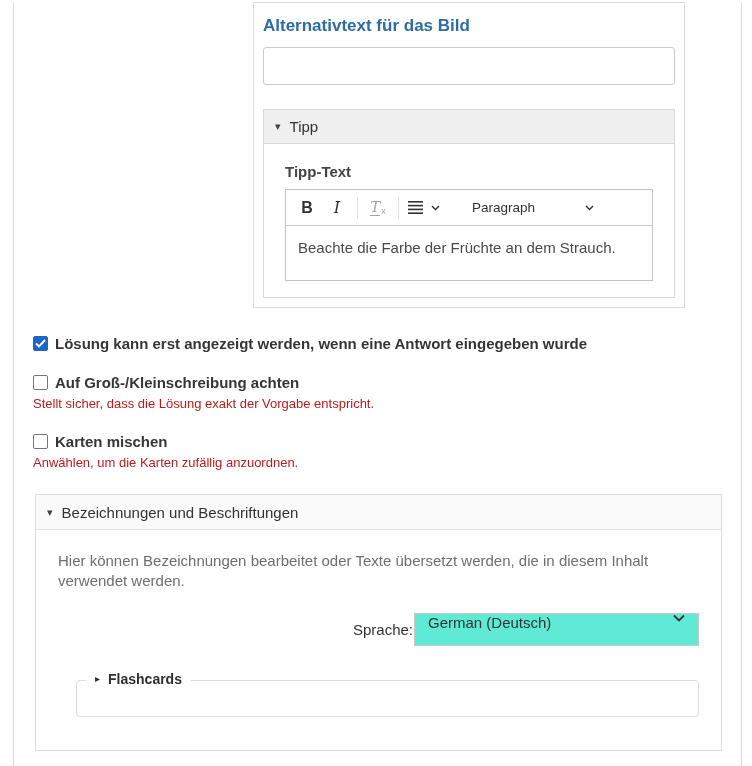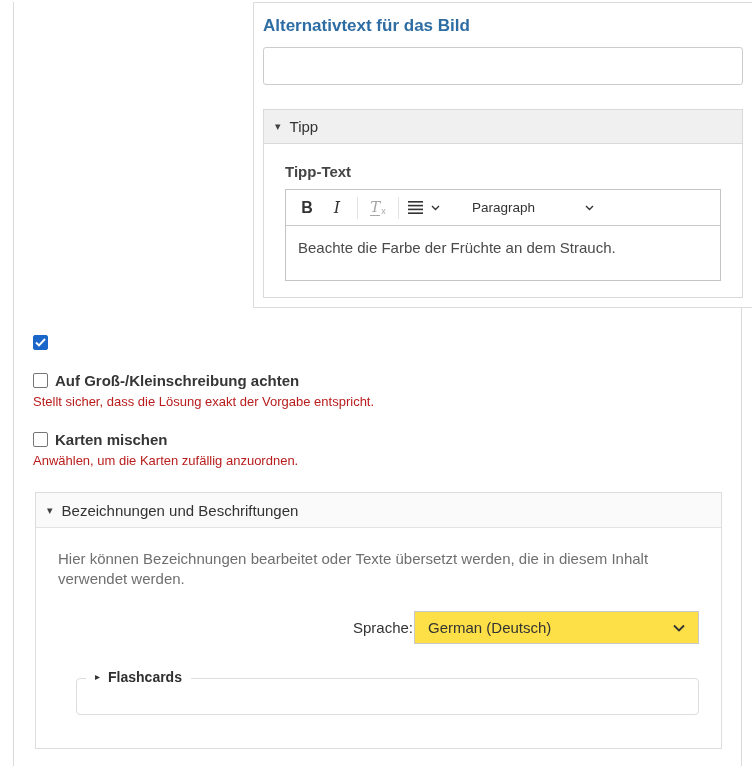--- a/index.html
+++ b/index.html
@@ -14,21 +14,21 @@
     width: 729px;
     min-height: 766px;
     border-left: 1px solid #dadada;
     border-right: 1px solid #dadada;
     padding-bottom: 6px;
   }
 
   
   .image-group {
     margin: 2px 0 0 239px;
-    width: 500px;
+    width: 432px;
     border: 1px solid #dcdcdc;
     padding: 9px;
     background: #fff;
   }
   .alt-heading {
     font-size: 17px;
     font-weight: 700;
     color: #2e6da4;
     margin: 3px 0 10px 0;
     line-height: 1.3;
@@ -151,22 +151,22 @@
     margin-top: 22px;
     display: flex;
     align-items: center;
     justify-content: flex-end;
     gap: 1px;
   }
   .lang-label { font-size: 15px; color: #333; }
   .select-box {
     width: 285px; height: 33px;
     border: 1px solid #c9c9c9;
-    background: #fde047;
-    display: flex; align-items: center; justify-content: space-between;
+    background: #5eead4;
+    display: flex; align-items: flex-start; justify-content: space-between;
     padding: 0 13px;
     font-size: 15px; color: #333;
     cursor: pointer;
   }
   .flashcards {
     margin: 34px 0 0 18px;
     width: 623px;
     height: 37px;
     border: 1px solid #dddddd;
     border-radius: 4px;
@@ -236,20 +236,21 @@
 
   <div class="options">
 
     <div class="opt">
       <div class="opt-row">
         <span class="cb checked">
           <svg width="11" height="9" viewBox="0 0 11 9">
             <polyline points="1,4.5 4,7.5 10,1" fill="none" stroke="#fff" stroke-width="1.9"></polyline>
           </svg>
         </span>
+        <span class="opt-label">Lösung kann erst angezeigt werden, wenn eine Antwort eingegeben wurde</span>
       </div>
     </div>
 
     <div class="opt">
       <div class="opt-row">
         <span class="cb"></span>
         <span class="opt-label">Auf Groß-/Kleinschreibung achten</span>
       </div>
       <div class="opt-desc">Stellt sicher, dass die Lösung exakt der Vorgabe entspricht.</div>
     </div>

